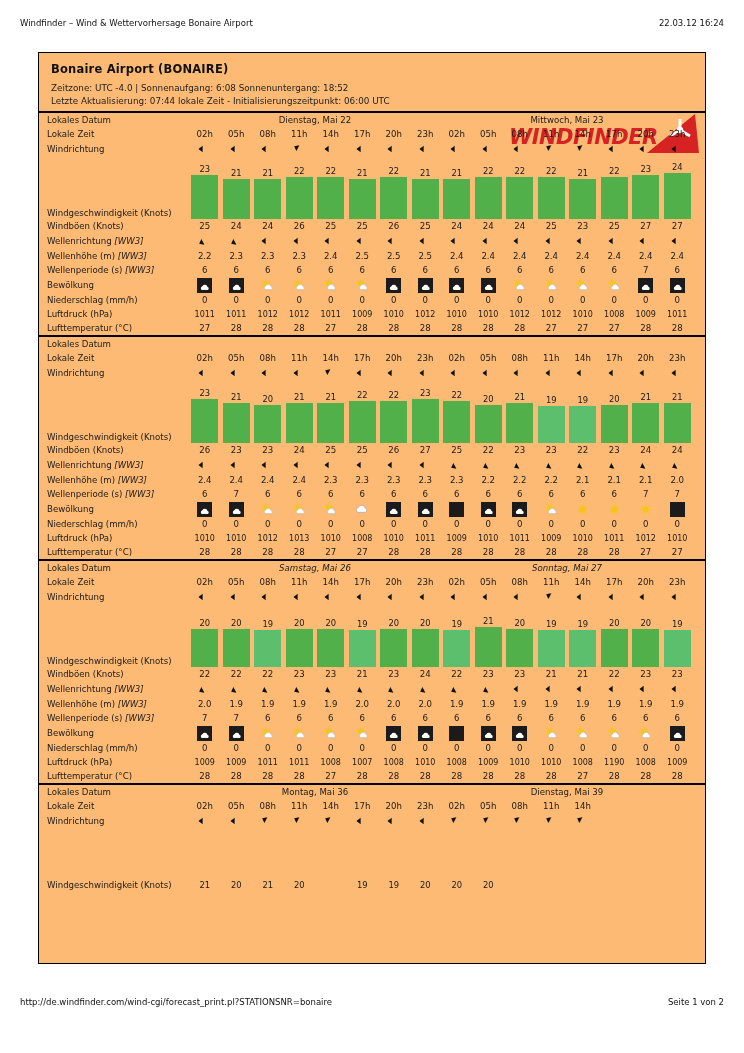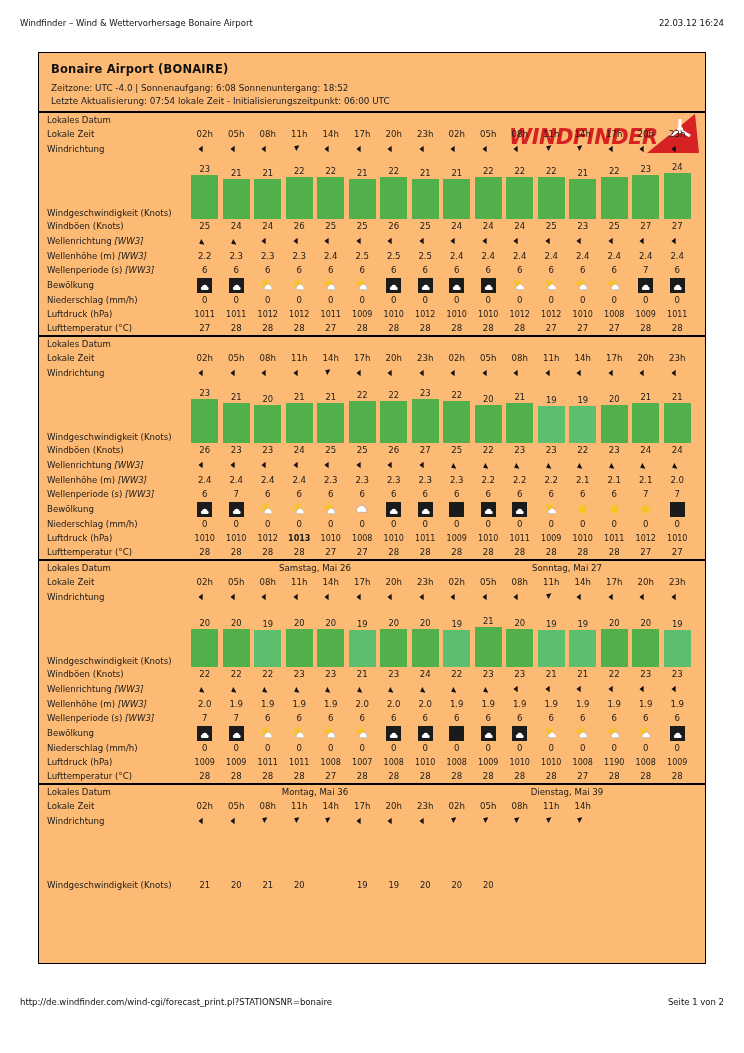--- a/index.html
+++ b/index.html
@@ -134,37 +134,41 @@
 <div class="page-head">
   <span>Windfinder – Wind &amp; Wettervorhersage Bonaire Airport</span>
   <span>22.03.12 16:24</span>
 </div>
 
 <div class="sheet">
 
   <div class="station-head">
     <div class="station-title">Bonaire Airport (BONAIRE)</div>
     <div class="station-meta">Zeitzone: UTC -4.0 | Sonnenaufgang: 6:08 Sonnenuntergang: 18:52</div>
-    <div class="station-meta">Letzte Aktualisierung: 07:54 lokale Zeit - Initialisierungszeitpunkt: 06:00 UTC</div>
+    <div class="station-meta">Letzte Aktualisierung: 07:44 lokale Zeit - Initialisierungszeitpunkt: 06:00 UTC</div>
   </div>
 
   <div class="logo">
     <div class="logo-text">WINDFINDER</div>
     <div class="logo-com">.com</div>
     <svg class="logo-swoosh" viewBox="0 0 66 42">
       <path d="M60 1 L12 40 L64 40 Z" fill="#d62222"></path>
       <circle cx="45" cy="17" r="3.2" fill="#fff"></circle>
       <path d="M45 17 L45 6 M45 17 L55 23 M45 17 L35 23" stroke="#fff" stroke-width="3" fill="none"></path>
     </svg>
   </div>
 
   <div id="blocks-container">
       <div class="block first">
         <div class="row">
           <div class="label">Lokales Datum</div>
+          <div class="dayrow" style="flex: 1 1 0%;">
+            <div class="dayname">Dienstag, Mai 22</div>
+            <div class="dayname">Mittwoch, Mai 23</div>
+          </div>
         </div>
         <div class="row">
           <div class="label">Lokale Zeit</div>
           <div class="cells">
             <div class="cell">02h</div>
             <div class="cell">05h</div>
             <div class="cell">08h</div>
             <div class="cell">11h</div>
             <div class="cell">14h</div>
             <div class="cell">17h</div>
@@ -1303,21 +1307,21 @@
             <div class="cell">0</div>
             <div class="cell">0</div>
           </div>
         </div>
         <div class="row">
           <div class="label">Luftdruck (hPa)</div>
           <div class="cells">
             <div class="cell" style="font-size: 8px;">1010</div>
             <div class="cell" style="font-size: 8px;">1010</div>
             <div class="cell" style="font-size: 8px;">1012</div>
-            <div class="cell" style="font-size: 8px; font-weight: bold;">1013</div>
+            <div class="cell" style="font-size: 8px;">1013</div>
             <div class="cell" style="font-size: 8px;">1010</div>
             <div class="cell" style="font-size: 8px;">1008</div>
             <div class="cell" style="font-size: 8px;">1010</div>
             <div class="cell" style="font-size: 8px;">1011</div>
             <div class="cell" style="font-size: 8px;">1009</div>
             <div class="cell" style="font-size: 8px;">1010</div>
             <div class="cell" style="font-size: 8px;">1011</div>
             <div class="cell" style="font-size: 8px;">1009</div>
             <div class="cell" style="font-size: 8px;">1010</div>
             <div class="cell" style="font-size: 8px;">1011</div>
@@ -1343,21 +1347,21 @@
             <div class="cell">28</div>
             <div class="cell">28</div>
             <div class="cell">27</div>
             <div class="cell">27</div>
           </div>
         </div>
       </div>
       <div class="block">
         <div class="row">
           <div class="label">Lokales Datum</div>
-          <div class="dayrow" style="flex: 1 1 0%;">
+          <div class="dayrow" style="flex: 1 1 0%; font-style: italic;">
             <div class="dayname">Samstag, Mai 26</div>
             <div class="dayname">Sonntag, Mai 27</div>
           </div>
         </div>
         <div class="row">
           <div class="label">Lokale Zeit</div>
           <div class="cells">
             <div class="cell">02h</div>
             <div class="cell">05h</div>
             <div class="cell">08h</div>

